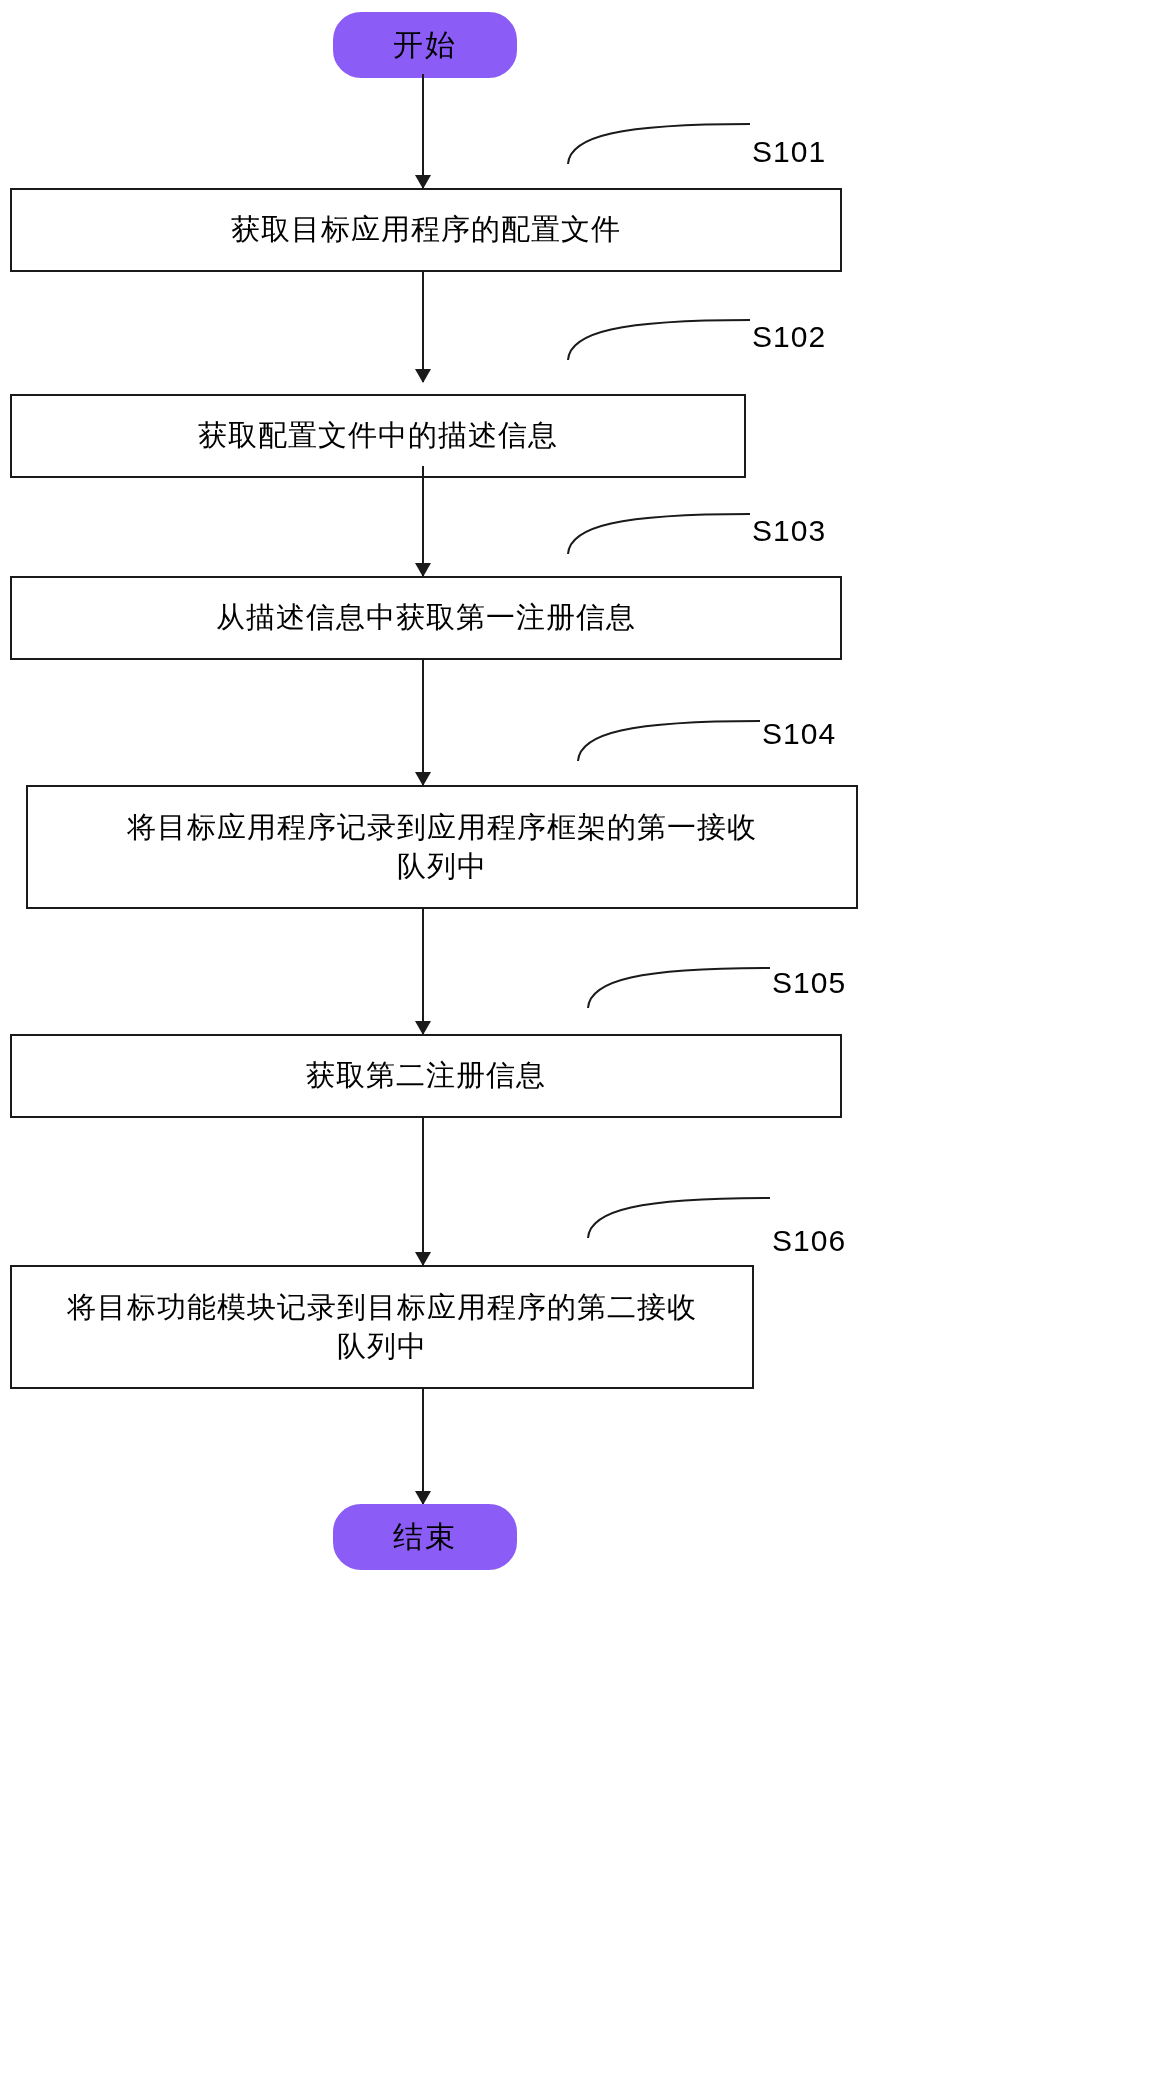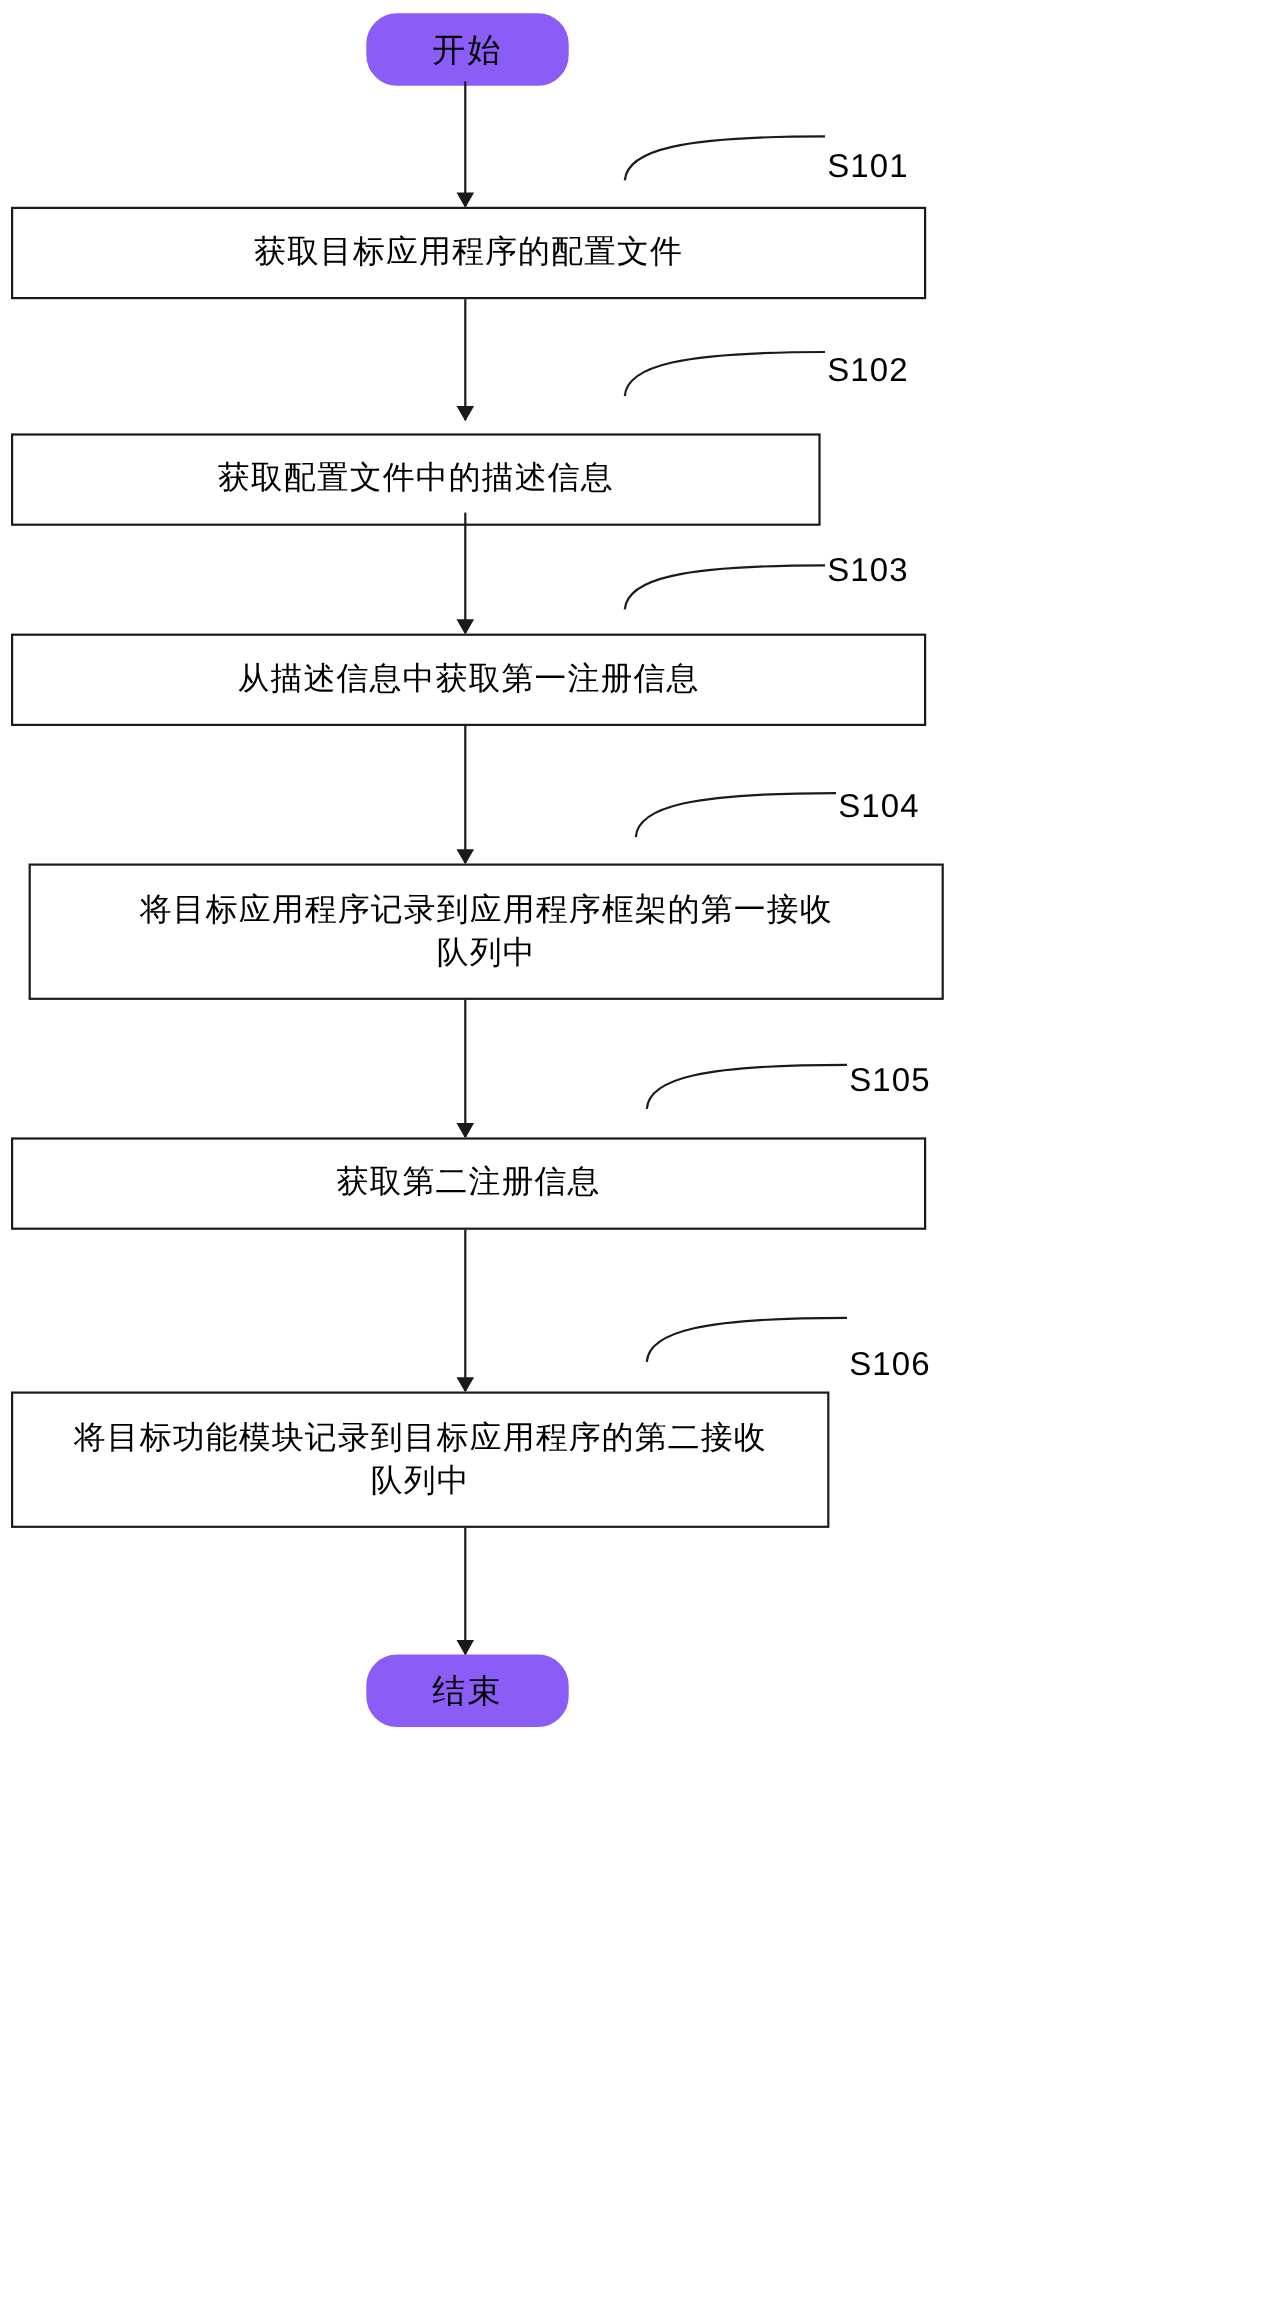--- a/index.html
+++ b/index.html
@@ -114,21 +114,21 @@
     <span class="inner">获取配置文件中的描述信息</span>
   </div>
 
   <div class="arrow" style="left:422px; top:466px; height:110px;"></div>
 
   <div class="leader" style="left:560px; top:508px; width:200px; height:46px;">
     <svg width="200" height="46" viewBox="0 0 200 46">
       <path d="M8 46 C 10 18, 60 6, 190 6" fill="none" stroke="#1a1a1a" stroke-width="2"></path>
     </svg>
   </div>
-  <div class="step-label" style="left:752px; top:502px;">S103</div>
+  <div class="step-label" style="left:752px; top:514px;">S103</div>
 
   <div class="box" style="left:10px; top:576px; width:832px; height:84px;">
     <span class="inner">从描述信息中获取第一注册信息</span>
   </div>
 
   <div class="arrow" style="left:422px; top:660px; height:125px;"></div>
 
   <div class="leader" style="left:570px; top:715px; width:200px; height:46px;">
     <svg width="200" height="46" viewBox="0 0 200 46">
       <path d="M8 46 C 10 18, 60 6, 190 6" fill="none" stroke="#1a1a1a" stroke-width="2"></path>

